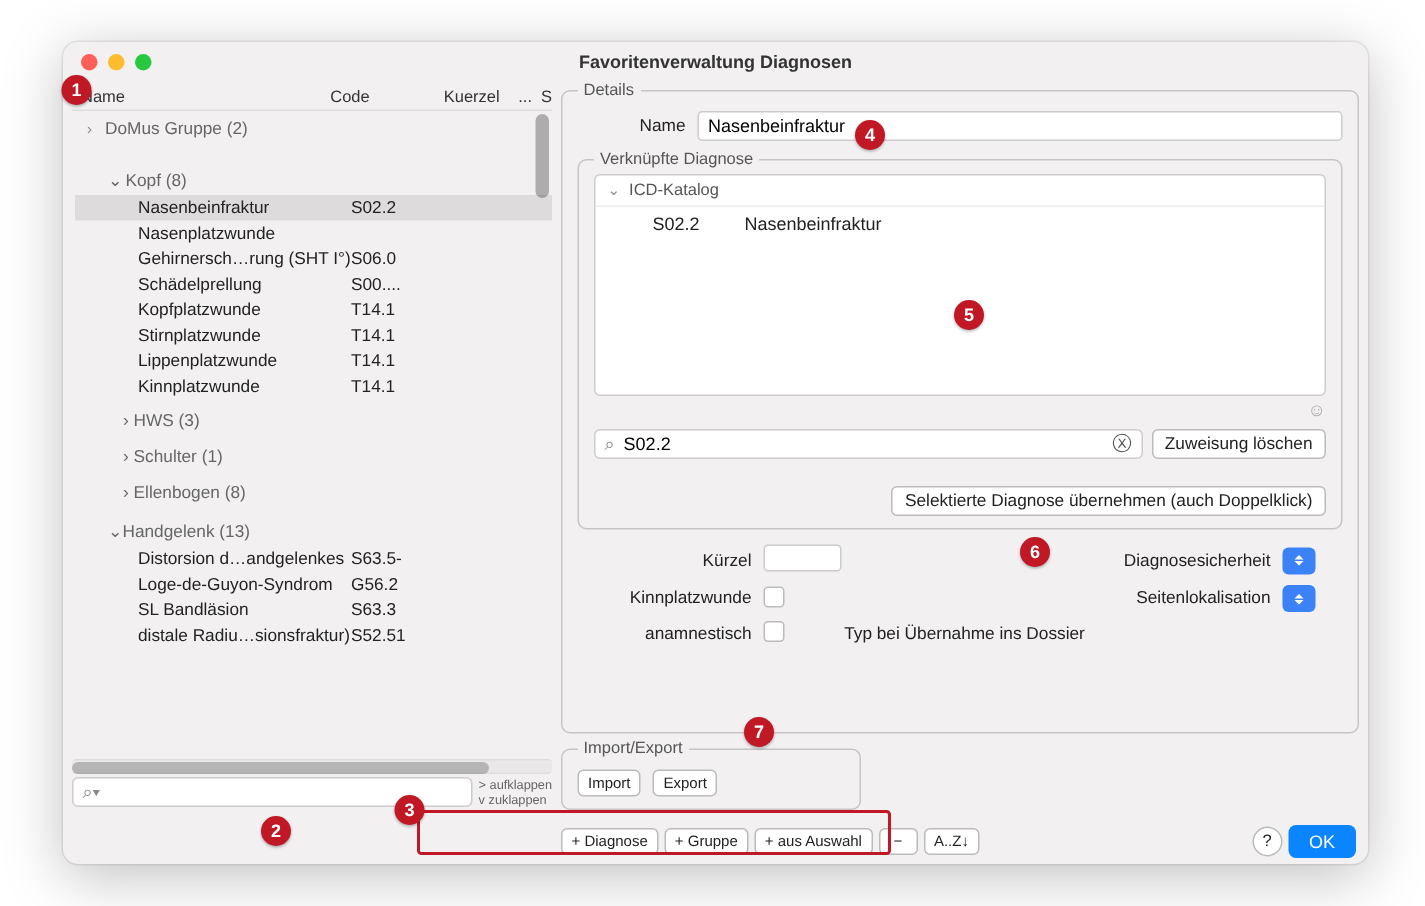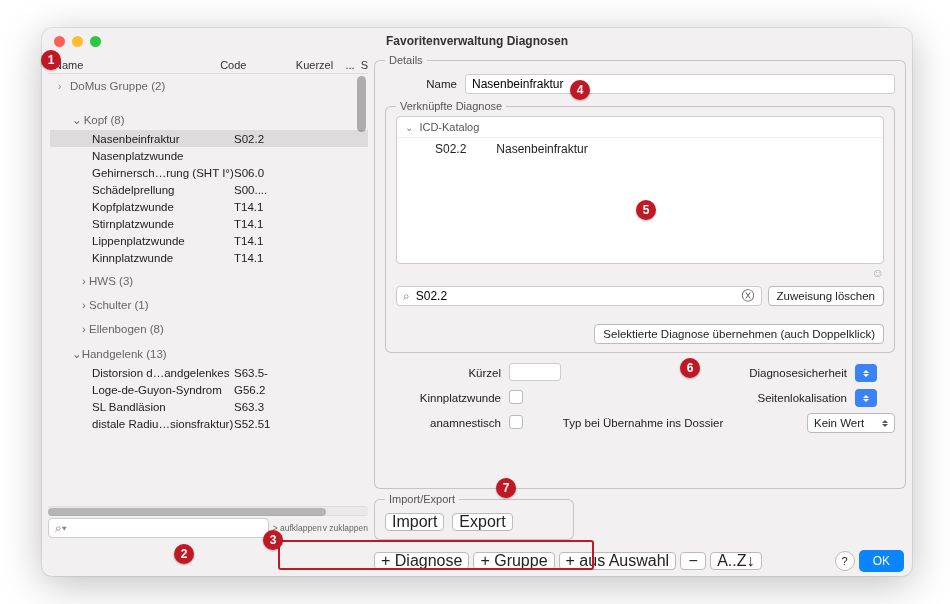--- a/index.html
+++ b/index.html
@@ -50,41 +50,41 @@
   .subgrp { padding:3px 0 3px 22px; color:#666; font-size:11.5px;}
   .subsubgrp { padding:3px 0 3px 32px; color:#666; font-size:11.5px;}
   .row { display:flex; align-items:center; height:17px; padding-left:42px; font-size:11.5px;}
   .row.sel { background:#dedbdc; }
   .row .nm { width:142px; white-space:nowrap; overflow:hidden; text-overflow:ellipsis;}
   .row .cd { width:48px; }
   .left-bottom { display:flex; gap:4px; align-items:center; height:24px; padding:2px 0;}
   .search-left { flex:1; display:flex; align-items:center; gap:4px; background:#fff; border:1px solid #ccc; border-radius:4px; height:20px; padding:0 6px;}
   .search-left .mag { color:#888; font-size:12px;}
   .search-left input { border:none; outline:none; flex:1; font-size:11.5px; background:transparent; color:#888;}
-  .expcol { display:flex; flex-direction:row; gap:1px; font-size:8.5px; color:#666; line-height:9px;}
+  .expcol { display:flex; flex-direction:column; gap:1px; font-size:8.5px; color:#666; line-height:9px;}
   fieldset {
     border:1px solid rgba(0,0,0,0.18);
     border-radius:6px;
     margin:0; padding:6px 10px 10px 10px;
     background:#f2f0f1;
   }
   fieldset.tight { padding:4px 10px 8px 10px; }
   legend { font-size:11px; color:#555; padding:0 4px;}
   .detail-name-row { display:flex; align-items:center; gap:8px; margin:2px 0 6px 0;}
   .detail-name-row label { width:72px; text-align:right; font-size:11.5px;}
   .detail-name-row input { flex:1; background:#fff; border:1px solid #ccc; border-radius:3px; height:20px; padding:0 6px; font-size:12px;}
   .linked-box { background:#fff; border:1px solid #ccc; border-radius:4px; height:148px; overflow:hidden;}
   .linked-head { display:flex; align-items:center; gap:6px; font-size:11px; color:#555; padding:4px 8px; border-bottom:1px solid #eee;}
   .linked-row { display:flex; gap:30px; padding:4px 8px 4px 38px; font-size:12px;}
   .search-row { display:flex; align-items:center; gap:6px; margin-top:6px;}
   .search-row .sbox { flex:1; display:flex; align-items:center; gap:4px; background:#fff; border:1px solid #ccc; border-radius:4px; height:20px; padding:0 6px;}
   .search-row .sbox input { border:none; outline:none; flex:1; font-size:12px;}
   .clear-x { color:#555; font-size:13px; cursor:default;}
   .btn { background:#fff; border:1px solid #bbb; border-radius:4px; height:20px; padding:0 8px; font-size:11.5px; display:inline-flex; align-items:center; cursor:default;}
-  .btn.small { height:18px; padding:0 6px; font-size:16px;}
+  .btn.small { height:18px; padding:0 6px; font-size:10px;}
   .take-row { display:flex; justify-content:flex-end; margin-top:18px;}
   .opts { display:grid; grid-template-columns: 120px 40px 1fr 110px 40px; row-gap:6px; column-gap:4px; align-items:center; font-size:11.5px; margin-top:2px;}
   .opts .lab { text-align:right; padding-right:4px;}
   .chk { width:14px; height:14px; border:1px solid #bbb; border-radius:3px; background:#fff;}
   .drop { display:flex; align-items:center; justify-content:center; width:22px; height:18px; background:#3b82f6; border-radius:4px; }
   .drop .dicon { display:flex; flex-direction:column; gap:1px;}
   .dicon span { width:0;height:0; border-left:3px solid transparent; border-right:3px solid transparent;}
   .dicon .up{border-bottom:3px solid #fff;}
   .dicon .dn{border-top:3px solid #fff;}
   .sel-field { background:#fff; border:1px solid #bbb; border-radius:4px; height:20px; padding:0 6px; font-size:11.5px; display:flex; align-items:center; justify-content:space-between; min-width:88px;}
@@ -281,29 +281,20 @@
                 <span class="dicon">
                   <span class="up"></span>
                   <span class="dn"></span>
                 </span>
               </span>
             </span>
 
           <span class="lab">anamnestisch</span>
           <span><span class="chk" style="display:inline-block;"></span></span>
           <span class="lab" style="text-align:center">Typ bei Übernahme ins Dossier</span>
-          <span style="grid-column:4/6;display:flex;justify-content:flex-end;">
-            <span class="sel-field">
-              <span>Kein Wert</span>
-              <span class="dicon" style="display:flex;flex-direction:column;gap:1px;">
-                  <span class="up" style="border-bottom-color:#555"></span>
-                  <span class="dn" style="border-top-color:#555"></span>
-                </span>
-            </span>
-          </span>
         </div>
       </fieldset>
 
       <fieldset class="tight" style="width:200px;">
         <legend>Import/Export</legend>
         <div class="importexport">
           <span class="btn small">Import</span>
           <span class="btn small">Export</span>
         </div>
       </fieldset>

